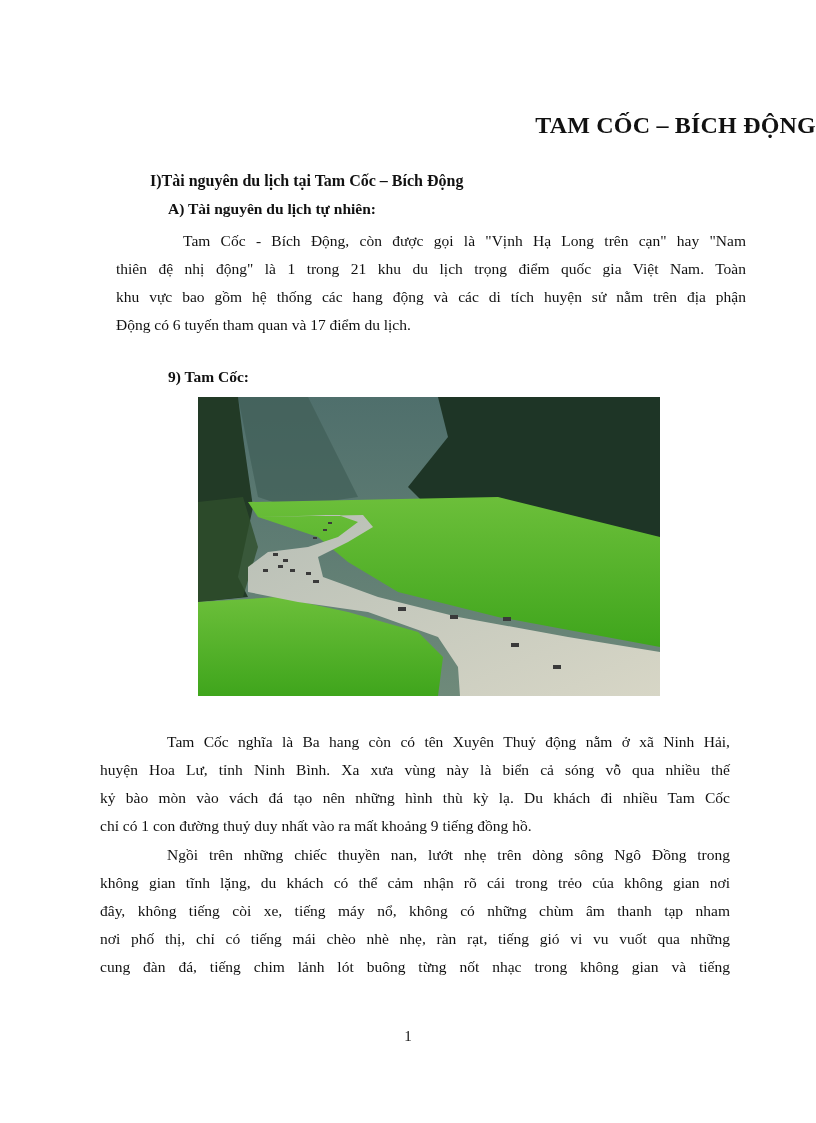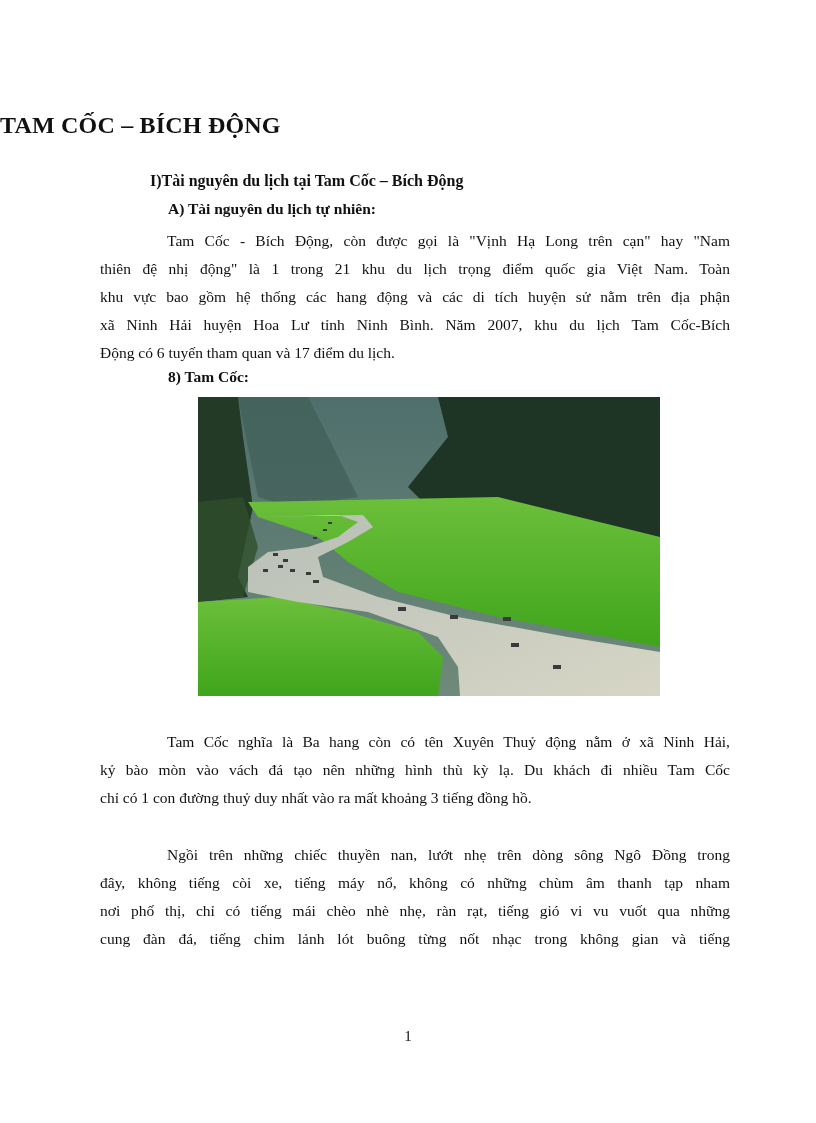--- a/index.html
+++ b/index.html
@@ -1,49 +1,48 @@
 <!DOCTYPE html>
 <html><head>
 <meta charset="utf-8">
 <style>
   html, body { margin: 0; padding: 0; background: #ffffff; }
   body { width: 816px; height: 1123px; position: relative; overflow: hidden;
          font-family: "Liberation Serif", "DejaVu Serif", serif; color: #111; }
   .abs { position: absolute; white-space: nowrap; }
-  .title { left: 0; width: 816px; top: 112px; text-align: left; font-size: 24px; font-weight: bold; letter-spacing: 0.2px; }
+  .title { left: 0; width: 816px; top: 112px; text-align: right; font-size: 24px; font-weight: bold; letter-spacing: 0.2px; }
   .h1 { left: 150px; top: 172px; font-size: 16px; font-weight: bold; }
   .h2 { left: 168px; top: 200px; font-size: 15.5px; font-weight: bold; }
   .h3 { left: 168px; top: 368px; font-size: 15.5px; font-weight: bold; }
   .para { position: absolute; left: 100px; width: 630px; font-size: 15.5px; }
   .para .line { height: 28px; line-height: 28px; white-space: nowrap; text-align: justify; text-align-last: justify; }
   .para .line.first { padding-left: 67px; }
   .para .line.last { text-align-last: left; }
-  .p1 { top: 227px; }
+  .p1 { top: 227px; margin-left: 16px; }
   .p2 { top: 728px; }
   .p3 { top: 841px; }
   .photo { position: absolute; left: 198px; top: 397px; width: 462px; height: 299px; overflow: hidden; background: #3e6a44; }
   .pagenum { left: 0; width: 816px; top: 1028px; text-align: center; font-size: 15px; }
 </style>
 </head>
 <body>
 
 <div>
   <div class="abs title">TAM CỐC – BÍCH ĐỘNG</div>
   <div class="abs h1">I)Tài nguyên du lịch tại Tam Cốc – Bích Động</div>
   <div class="abs h2">A) Tài nguyên du lịch tự nhiên:</div>
 
   <div class="para p1">
     <div class="line first">Tam Cốc - Bích Động, còn được gọi là "Vịnh Hạ Long trên cạn" hay "Nam</div>
     <div class="line">thiên đệ nhị động" là 1 trong 21 khu du lịch trọng điểm quốc gia Việt Nam. Toàn</div>
     <div class="line">khu vực bao gồm hệ thống các hang động và các di tích huyện sử nằm trên địa phận</div>
-    <div class="line">xã Ninh Hải huyện Hoa Lư tỉnh Ninh Bình. Năm 2007, khu du lịch Tam Cốc-Bích</div>
     <div class="line last">Động có 6 tuyến tham quan và 17 điểm du lịch.</div>
   </div>
 
-  <div class="abs h3">8) Tam Cốc:</div>
+  <div class="abs h3">9) Tam Cốc:</div>
 
   <div class="photo">
     <svg width="462" height="299" viewBox="0 0 462 299" xmlns="http://www.w3.org/2000/svg">
       <defs>
         <linearGradient id="haze" x1="0" y1="0" x2="0" y2="1">
           <stop offset="0" stop-color="#4f6f6c"></stop>
           <stop offset="1" stop-color="#6f8a7a"></stop>
         </linearGradient>
         <linearGradient id="field" x1="0" y1="0" x2="0" y2="1">
           <stop offset="0" stop-color="#6cbf3a"></stop>
@@ -77,25 +76,27 @@
           <rect x="252" y="218" width="8" height="4"></rect>
         <rect x="305" y="220" width="8" height="4"></rect>
           <rect x="313" y="246" width="8" height="4"></rect>
         <rect x="355" y="268" width="8" height="4"></rect>
       </g>
     </svg>
   </div>
 
   <div class="para p2">
     <div class="line first">Tam Cốc nghĩa là Ba hang còn có tên Xuyên Thuỷ động nằm ở xã Ninh Hải,</div>
+    <div class="line">huyện Hoa Lư, tỉnh Ninh Bình. Xa xưa vùng này là biển cả sóng vỗ qua nhiều thế</div>
     <div class="line">kỷ bào mòn vào vách đá tạo nên những hình thù kỳ lạ. Du khách đi nhiều Tam Cốc</div>
-    <div class="line last">chỉ có 1 con đường thuỷ duy nhất vào ra mất khoảng 3 tiếng đồng hồ.</div>
+    <div class="line last">chỉ có 1 con đường thuỷ duy nhất vào ra mất khoảng 9 tiếng đồng hồ.</div>
   </div>
 
   <div class="para p3">
     <div class="line first">Ngồi trên những chiếc thuyền nan, lướt nhẹ trên dòng sông Ngô Đồng trong</div>
+    <div class="line">không gian tĩnh lặng, du khách có thể cảm nhận rõ cái trong trẻo của không gian nơi</div>
     <div class="line">đây, không tiếng còi xe, tiếng máy nổ, không có những chùm âm thanh tạp nham</div>
     <div class="line">nơi phố thị, chỉ có tiếng mái chèo nhè nhẹ, ràn rạt, tiếng gió vi vu vuốt qua những</div>
     <div class="line">cung đàn đá, tiếng chim lảnh lót buông từng nốt nhạc trong không gian và tiếng</div>
   </div>
 
   <div class="abs pagenum">1</div>
 </div>
 
 </body></html>

